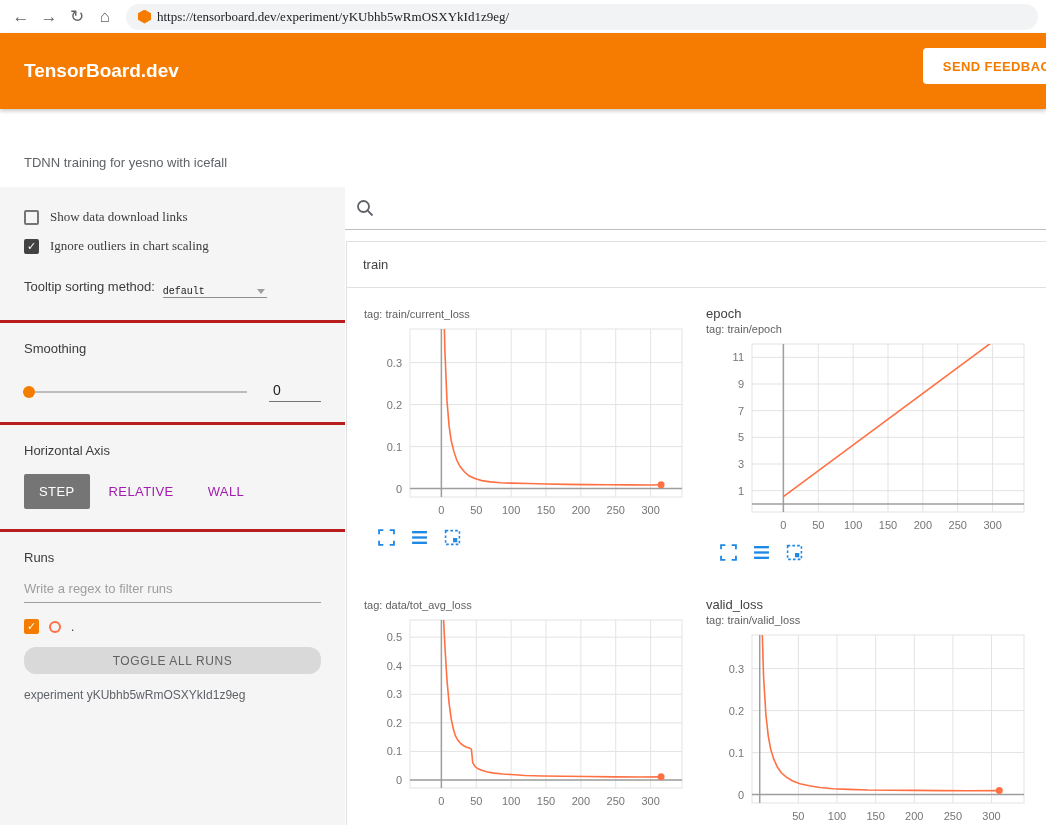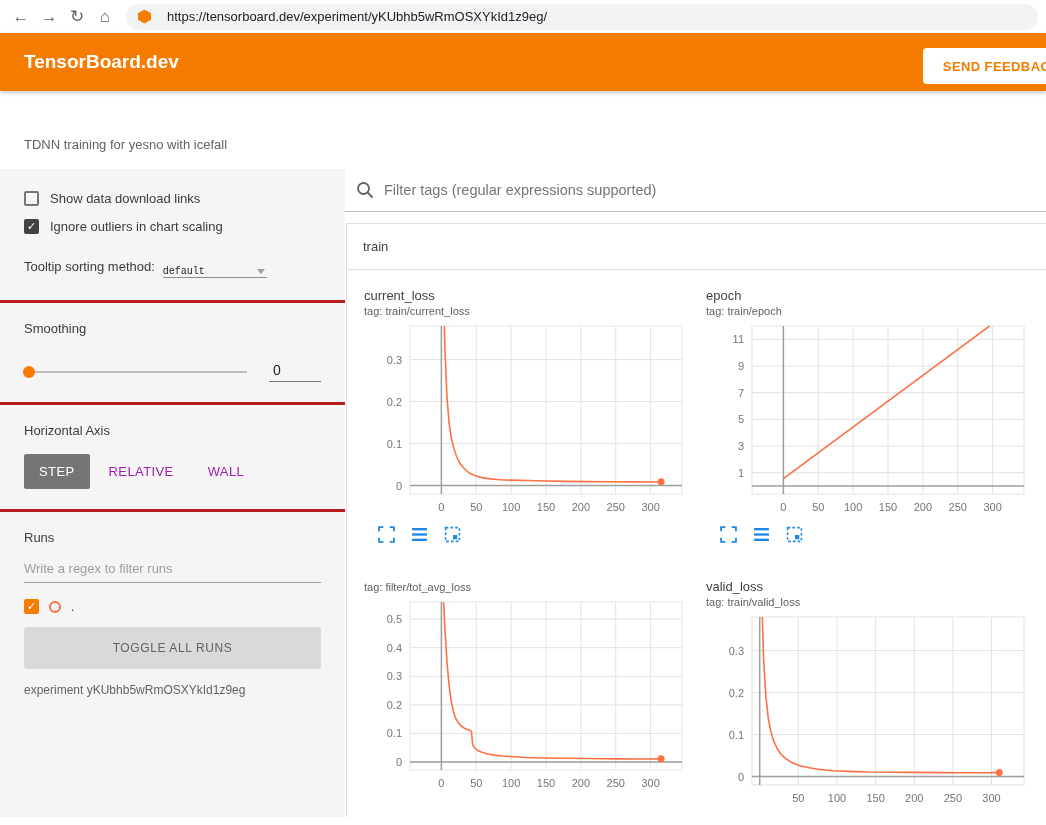--- a/index.html
+++ b/index.html
@@ -4,46 +4,46 @@
 <style>
   * { margin:0; padding:0; box-sizing:border-box; }
   body { font-family:"Liberation Sans","DejaVu Sans",sans-serif; background:#fff; }
   .screen { width:1046px; height:825px; overflow:hidden; position:relative; background:#fff; }
 
   
   .browser-bar { height:33px; background:#fff; display:flex; align-items:center; padding:0 8px; gap:2px; }
   .nav-ic { width:26px; height:26px; display:flex; align-items:center; justify-content:center;
             color:#5f6368; font-size:17px; border-radius:50%; cursor:pointer; }
   .url-pill { flex:1; height:26px; background:#f1f3f4; border-radius:14px; display:flex;
-              align-items:center; padding:0 12px; gap:16px; margin-left:6px; }
+              align-items:center; padding:0 12px; gap:6px; margin-left:6px;font-family:Liberation Serif, serif; }
   .favicon { width:13px; height:14px; background:#f57c00; flex-shrink:0;
              clip-path:polygon(50% 0,100% 26%,100% 74%,50% 100%,0 74%,0 26%); }
   .url-text { font-size:13px; color:#202124; white-space:nowrap; }
 
   
-  .app-header { height:58px; background:#f57c00; display:flex; align-items:center;
+  .app-header { height:76px; background:#f57c00; display:flex; align-items:center;
                 padding:4px 24px; position:relative; box-shadow:0 2px 4px rgba(0,0,0,.22); z-index:5;gap:47px; }
   .brand { color:#fff; font-size:19px; font-weight:bold; white-space:nowrap; cursor:pointer; }
   .tabs { display:flex; margin-left:50px; height:66px; }
   .tab { color:#fff; font-size:13px; letter-spacing:.4px; padding:0 14px; display:flex;
          align-items:center; position:relative; cursor:pointer; white-space:nowrap; }
   .tab.active::after { content:""; position:absolute; left:8px; right:8px; bottom:0; height:2px; background:#fff; }
   .feedback-btn { position:absolute; right:-34px; top:15px; height:36px; padding:0 20px;
                   background:#fff; color:#f57c00; font-size:13px; font-weight:bold; letter-spacing:.4px;
                   border:none; border-radius:4px; cursor:pointer; white-space:nowrap; }
 
   
   .subheader { height:78px; background:#fff; padding:46px 0 0 24px; font-size:13px; color:#5f6368; }
 
   
   .content { display:flex; height:648px; }
   .sidebar { width:345px; flex-shrink:0; background:#f5f5f5; padding-top:22px; color:#3c3c3c; overflow:hidden; }
   .side-sec { padding:0 24px 22px 24px; }
   .side-sec.bordered { border-top:3px solid #b91c1c; padding-top:18px; padding-bottom:20px; }
-  .cb-row { display:flex; align-items:center; gap:11px; margin-bottom:13px; cursor:pointer; }
+  .cb-row { display:flex; align-items:center; gap:11px; margin-bottom:13px; cursor:pointer;font-family:Liberation Serif, serif; }
   .cb { width:15px; height:15px; border:2px solid #757575; border-radius:2px; background:transparent;
         flex-shrink:0; display:flex; align-items:center; justify-content:center; font-size:11px; color:#fff; }
   .cb.dark { background:#424242; border-color:#424242; }
   .cb.orange { background:#f57c00; border-color:#f57c00; }
   .cb.dark::after, .cb.orange::after { content:"✓"; }
   .cb-label { font-size:13px; }
   .tooltip-row { display:flex; align-items:flex-end; margin-top:25px; }
   .tooltip-label { font-size:13px; padding-bottom:4px; }
   .dropdown { margin-left:8px; width:104px; border-bottom:1px solid #8f8f8f; display:inline-flex;
               justify-content:space-between; align-items:center; font-size:10px; color:#212121;
@@ -60,22 +60,22 @@
   .axis-btns { display:flex; gap:4px; margin-top:16px; }
   .axis-btn { padding:10px 15px; font-size:13px; letter-spacing:.4px; color:#a21caf;
               background:transparent; border:none; border-radius:2px; cursor:pointer; }
   .axis-btn.selected { background:#757575; color:#fff; }
   .runs-filter { width:100%; background:transparent; border:none; border-bottom:1px solid #9e9e9e;
                  font-size:13px; padding:8px 0 6px 0; color:#212121; outline:none; margin-top:8px; }
   .runs-filter::placeholder { color:#9e9e9e; }
   .run-row { display:flex; align-items:center; gap:10px; margin-top:16px; }
   .swatch { width:12px; height:12px; border:2px solid #ff7043; border-radius:50%; }
   .run-name { font-size:12px; color:#424242; }
-  .toggle-btn { margin-top:13px; width:100%; height:42px; background:#d9d9d9; color:#616161;
-                font-size:12px; letter-spacing:.6px; border:none; border-radius:3px; cursor:pointer; }
+  .toggle-btn { margin-top:13px; width:100%; height:27px; background:#d9d9d9; color:#616161;
+                font-size:12px; letter-spacing:.6px; border:none; border-radius:12px; cursor:pointer; }
   .exp-caption { margin-top:14px; font-size:12px; color:#5f6368; }
 
   
   .main { flex:1; background:#fff; overflow:hidden; }
   .filter-row { height:43px; display:flex; align-items:center; gap:9px; padding-left:10px;
                 border-bottom:1px solid #bdbdbd; }
   .filter-input { flex:1; border:none; outline:none; font-size:14.5px; color:#212121; background:transparent; }
   .filter-input::placeholder { color:#757575; }
   .group-card { margin:11px 0 0 1px; border:1px solid #e0e0e0; border-right:none; background:#fff; min-height:700px; }
   .group-header { padding:15px 16px; font-size:13px; color:#424242; border-bottom:1px solid #e0e0e0; cursor:pointer; }
@@ -164,29 +164,27 @@
         <div class="exp-caption">experiment yKUbhb5wRmOSXYkId1z9eg</div>
       </div>
     </div>
 
     <div class="main">
       <div class="filter-row">
         <svg width="20" height="20" viewBox="0 0 20 20">
           <circle cx="8.5" cy="8.5" r="5.5" fill="none" stroke="#5f6368" stroke-width="1.8"></circle>
           <line x1="12.7" y1="12.7" x2="17.5" y2="17.5" stroke="#5f6368" stroke-width="1.8"></line>
         </svg>
-        <input class="filter-input" placeholder="Filter tags (regular expressions supported)" style="">
       </div>
 
       <div class="group-card">
         <div class="group-header">train</div>
         <div class="charts-grid">
 
           <div class="chart-card">
-            <div class="chart-title">current_loss</div>
             <div class="chart-tag">tag: train/current_loss</div>
             <div class="chart-plot"><svg width="330" height="198">
                   <clipPath id="clip-0">
                     <rect x="46" y="5" width="272" height="168"></rect>
                   </clipPath>
                   <line x1="77.38461538461539" y1="5" x2="77.38461538461539" y2="173" stroke="#e3e3e3" stroke-width="1"></line>
                   <text x="77.38461538461539" y="190" text-anchor="middle" fill="#757575" font-size="11">0</text>
                   <line x1="112.25641025641025" y1="5" x2="112.25641025641025" y2="173" stroke="#e3e3e3" stroke-width="1"></line>
                   <text x="112.25641025641025" y="190" text-anchor="middle" fill="#757575" font-size="11">50</text>
                   <line x1="147.12820512820514" y1="5" x2="147.12820512820514" y2="173" stroke="#e3e3e3" stroke-width="1"></line>
@@ -295,21 +293,21 @@
               <span class="tool-ic">
                 <svg width="17" height="17" viewBox="0 0 16 16">
                     <rect x="1.5" y="1.5" width="13" height="13" fill="none" stroke="#1e88e5" stroke-width="1.5" stroke-dasharray="2.5 2"></rect>
                     <rect x="8.5" y="8.5" width="4" height="4" fill="#1e88e5"></rect>
                   </svg>
               </span>
             </div>
           </div>
 
           <div class="chart-card">
-            <div class="chart-tag">tag: filter/tot_avg_loss</div>
+            <div class="chart-tag">tag: data/tot_avg_loss</div>
             <div class="chart-plot"><svg width="330" height="198">
                   <clipPath id="clip-2">
                     <rect x="46" y="5" width="272" height="168"></rect>
                   </clipPath>
                   <line x1="77.38461538461539" y1="5" x2="77.38461538461539" y2="173" stroke="#e3e3e3" stroke-width="1"></line>
                   <text x="77.38461538461539" y="190" text-anchor="middle" fill="#757575" font-size="11">0</text>
                   <line x1="112.25641025641025" y1="5" x2="112.25641025641025" y2="173" stroke="#e3e3e3" stroke-width="1"></line>
                   <text x="112.25641025641025" y="190" text-anchor="middle" fill="#757575" font-size="11">50</text>
                   <line x1="147.12820512820514" y1="5" x2="147.12820512820514" y2="173" stroke="#e3e3e3" stroke-width="1"></line>
                   <text x="147.12820512820514" y="190" text-anchor="middle" fill="#757575" font-size="11">100</text>

